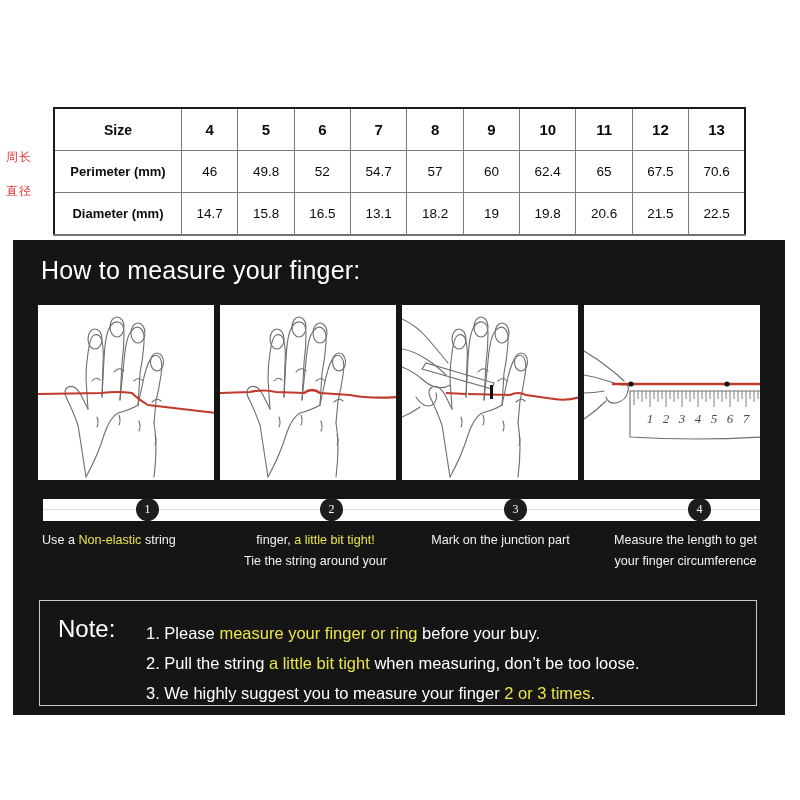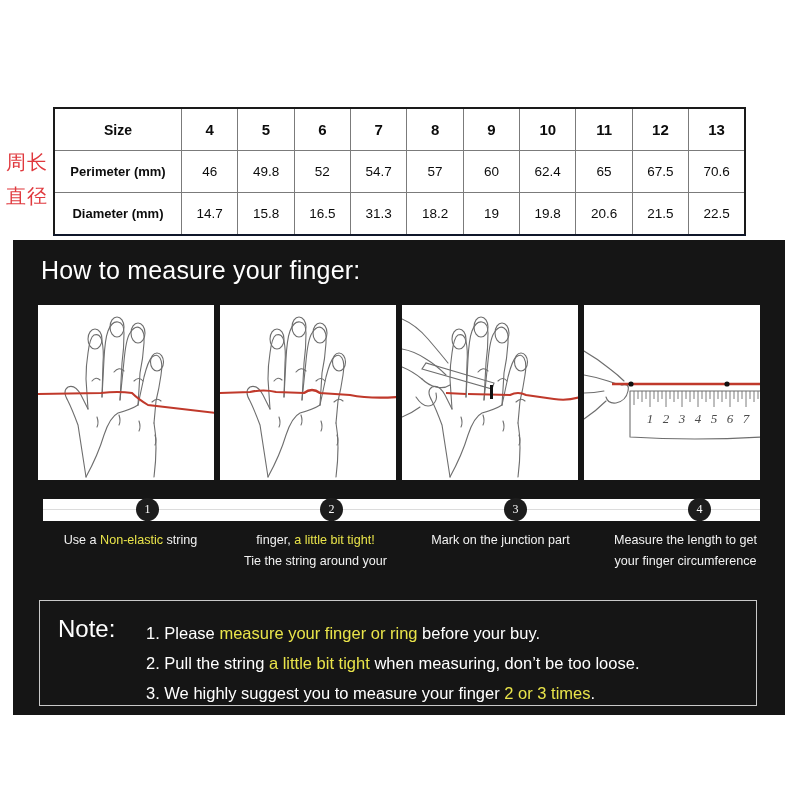--- a/index.html
+++ b/index.html
@@ -43,28 +43,28 @@
     width: 118px;
   }
   table.size-table tr.head td {
     font-weight: bold;
     font-size: 15px;
   }
   table.size-table tr.head td.rowhead { font-size: 14px; }
   table.size-table td.outerleft { border-left: 2px solid #1a1a1a; }
   table.size-table td.outerright { border-right: 2px solid #1a1a1a; }
   table.size-table tr.head td { border-top: 2px solid #1a1a1a; }
-  table.size-table tr.last td { border-bottom: 2px solid #0f172a; }
+  table.size-table tr.last td { border-bottom: 2px solid #737373; }
 
   
   .cn-label {
     position: absolute;
     left: 6px;
     color: #e0393e;
-    font-size: 20px;
+    font-size: 12px;
     font-family: "DejaVu Sans", sans-serif;
     letter-spacing: 1px;
     white-space: nowrap;
   }
   #cn-perimeter { top: 149px; }
   #cn-diameter  { top: 183px; }
 
   
   #black-panel {
     position: absolute;
@@ -145,21 +145,21 @@
   .caption {
     width: 185px;
     color: #f2f2f2;
     font-size: 12.6px;
     line-height: 21px;
     text-align: center;
     padding: 0 4px;
     box-sizing: border-box;
   }
   .caption .hl { color: #e9e44a; }
-  .caption.c1 { text-align: center; }
+  .caption.c1 { text-align: left; }
 
   
   #note-box {
     position: absolute;
     left: 26px;
     top: 360px;
     width: 718px;
     height: 106px;
     border: 1px solid #c9c9c9;
     box-sizing: border-box;
@@ -222,21 +222,21 @@
             <td>62.4</td>
             <td>65</td>
             <td>67.5</td>
             <td class="outerright">70.6</td>
           </tr>
           <tr class="last">
             <td class="rowhead outerleft">Diameter (mm)</td>
             <td>14.7</td>
             <td>15.8</td>
             <td>16.5</td>
-            <td>31.3</td>
+            <td>13.1</td>
             <td>18.2</td>
             <td>19</td>
             <td>19.8</td>
             <td>20.6</td>
             <td>21.5</td>
             <td class="outerright">22.5</td>
           </tr>
         </tbody>
     </table>
   </div>

